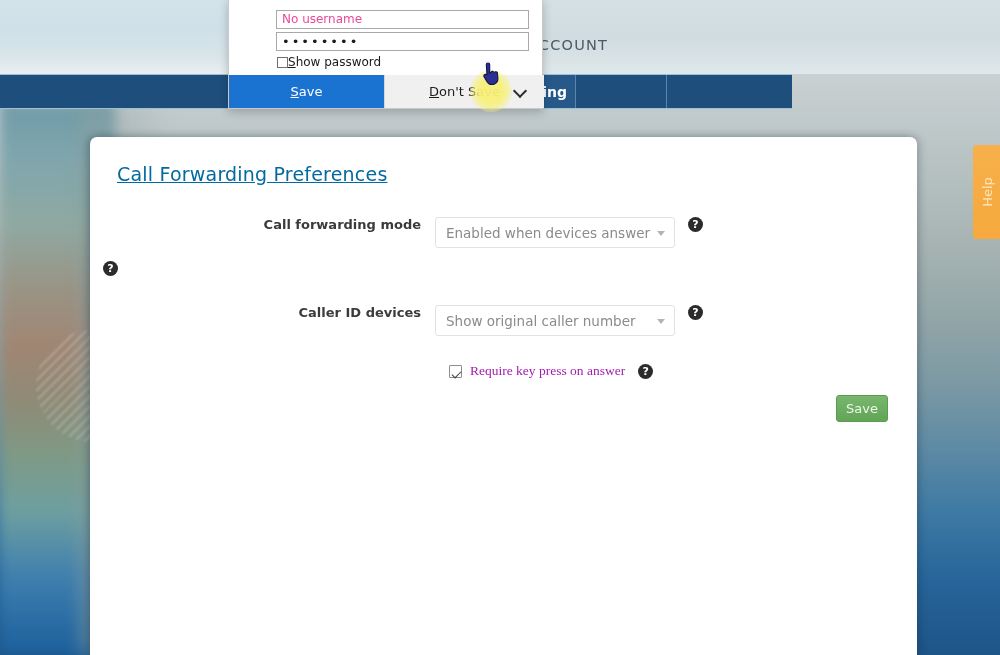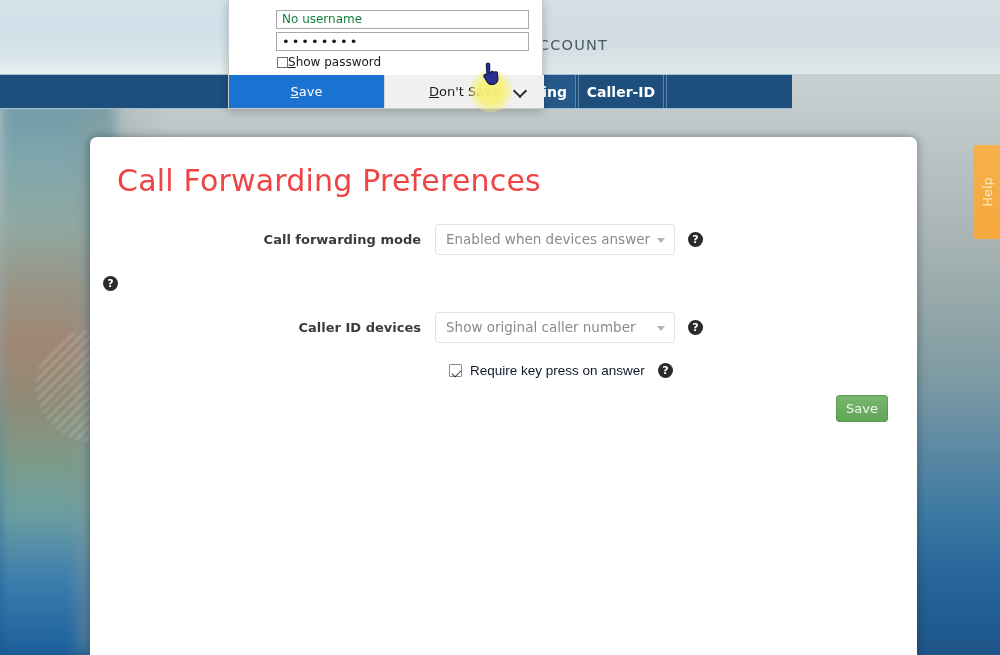--- a/index.html
+++ b/index.html
@@ -106,30 +106,30 @@
 
   
   #card {
     position: absolute; left: 90px; top: 137px; width: 827px; height: 518px;
     background: #ffffff;
     border-radius: 7px 7px 0 0;
     box-shadow: -3px 0 9px rgba(20,40,55,0.28), 3px 0 9px rgba(20,40,55,0.18);
   }
   #page-title {
     position: absolute; left: 27px; top: 26px;
-    font-size: 30px; color: #ef4444;
-    font-family: "DejaVu Sans", sans-serif;
-    font-weight: 400; letter-spacing: .2px;
+    font-size: 19px; color: #0369a1;
+    font-family: "DejaVu Sans", sans-serif;
+    font-weight: 400; letter-spacing: .2px; text-decoration: underline;
   }
 
   
   #form { position: absolute; left: 0; top: 80px; width: 827px; }
   .frow {
     position: relative; height: 44px; margin-bottom: 0;
-    display: flex; align-items: center;
+    display: flex; align-items: flex-start;
   }
   .flabel {
     width: 345px; text-align: right; padding-right: 14px;
     font-size: 13px; font-weight: bold; color: #3b3b3b;
     font-family: "DejaVu Sans", sans-serif;
   }
   .req { color: #d6393b; font-weight: bold; margin-left: 2px; }
   .fctl {
     position: relative;
     width: 240px; height: 31px;
@@ -177,22 +177,22 @@
     border: 1px solid #8d8d8d; background: #fff; border-radius: 1px;
     flex: none;
   }
   #cbox::after {
     content: ""; position: absolute; left: 2px; top: 5px;
     width: 8px; height: 4px;
     border-left: 1.6px solid #3a3a3a; border-bottom: 1.6px solid #3a3a3a;
     transform: rotate(-45deg);
   }
   #cblabel {
-    margin-left: 8px; font-size: 13.5px; color: #0f172a;
-    font-family: Liberation Sans, sans-serif;
+    margin-left: 8px; font-size: 13.5px; color: #a21caf;
+    font-family: Liberation Serif, serif;
   }
 
   
   #save-btn {
     position: absolute; right: 29px; top: 258px;
     width: 52px; height: 27px;
     background: linear-gradient(180deg,#79b66e 0%,#61a556 100%);
     border: 1px solid #5a9c51; border-radius: 3px;
     color: #edf6ea; font-size: 13px;
     display: flex; align-items: center; justify-content: center;
@@ -221,21 +221,21 @@
     position: absolute; left: 228px; top: -1px;
     width: 315px; height: 110px;
     background: #ffffff;
     border: 1px solid #c9c9c9;
     box-shadow: 0 3px 9px rgba(0,0,0,0.22);
   }
   .pwd-field {
     position: absolute; left: 47px;
     width: 253px; height: 19px;
     border: 1px solid #a9a9a9; background: #fff;
-    font-size: 12px; color: #15803d;
+    font-size: 12px; color: #ec4899;
     padding: 0 5px; line-height: 17px;
     font-family: "DejaVu Sans", sans-serif;
   }
   #pwd-user { top: 10px; }
   #pwd-pass { top: 32px; color: #1a1a1a; letter-spacing: 2px; font-size: 13px; }
   #pwd-showrow {
     position: absolute; left: 48px; top: 55px;
     display: flex; align-items: center;
   }
   #pwd-showbox {
@@ -304,21 +304,20 @@
 
   <div id="site-header">
     <div id="header-nav">
       <div class="hnav-item" id="hnav-s">S</div>
       <div class="hnav-item" id="hnav-acc">ACCOUNT</div>
     </div>
   </div>
 
   <div id="tabbar">
     <div class="tab" id="tab-forwarding">ing</div>
-    <div class="tab" id="tab-callerid">Caller-ID</div>
     <div class="tab" id="tab-rest"></div>
   </div>
 
   <div id="card">
     <div id="page-title">Call Forwarding Preferences</div>
 
     <div id="form">
 
       <div class="frow">
         <div class="flabel">

